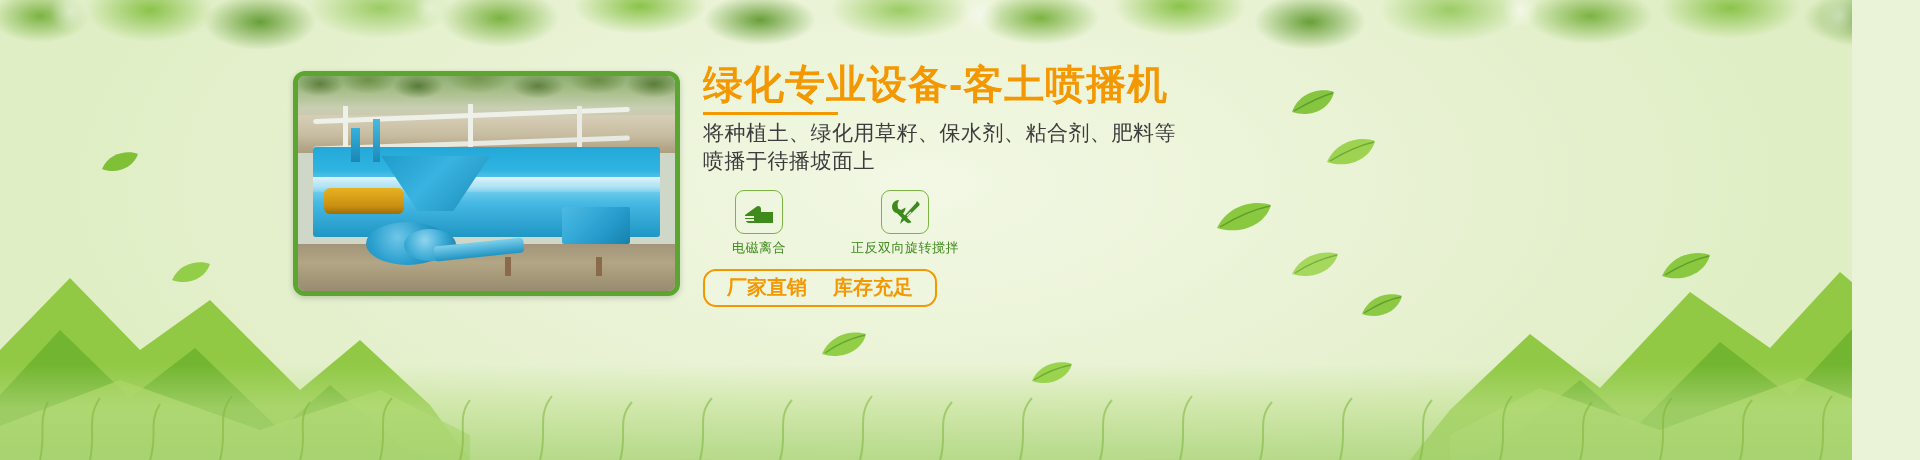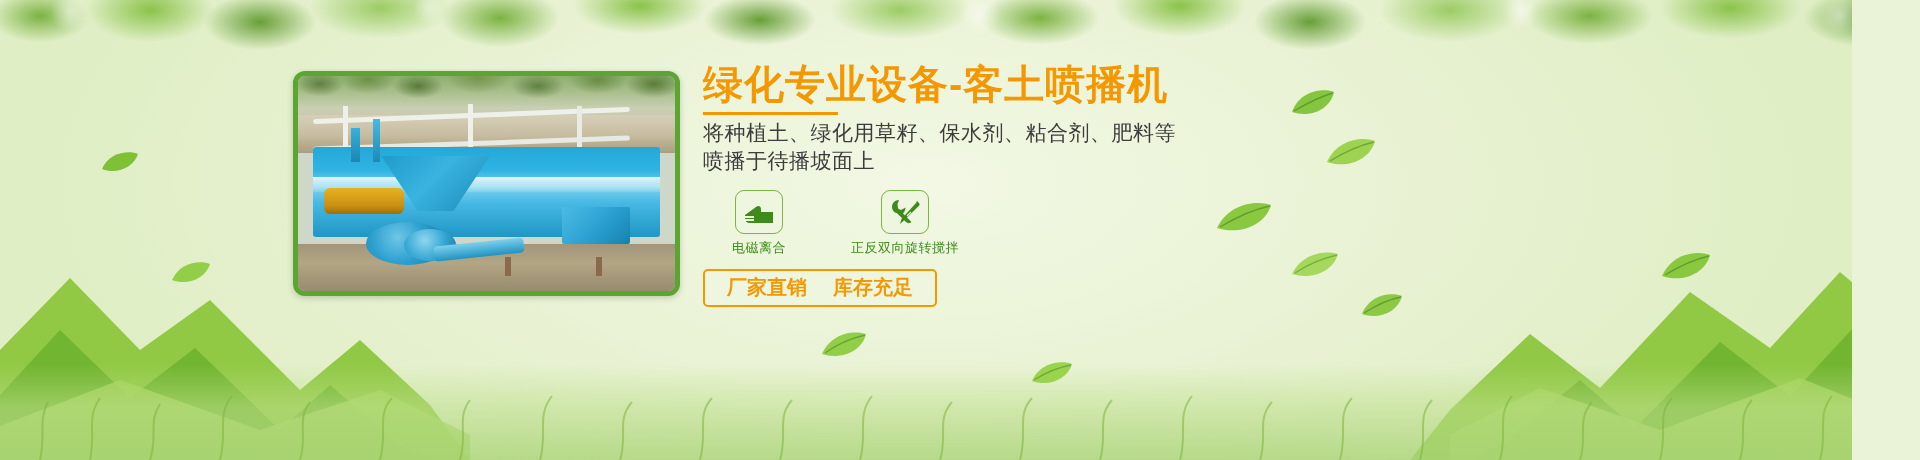--- a/index.html
+++ b/index.html
@@ -155,21 +155,21 @@
     border:1.5px solid #7cb342; border-radius:9px;
     background:#eef6e0;
     display:flex; align-items:center; justify-content:center;
   }
   .feature-icon svg { display:block; }
   .feature-label { font-size:13px; color:#3f8a1c; white-space:nowrap; letter-spacing:.5px; }
 
   
   .cta {
     margin-top:12px; display:inline-flex; align-items:stretch;
-    border:2px solid #f39800; border-radius:5px; overflow:hidden;
+    border:2px solid #f39800; border-radius:13px; overflow:hidden;
     background:#eef6e0;
   }
   .cta-slogan {
     display:flex; align-items:center; gap:26px;
     padding:0 22px; height:34px;
     font-size:20px; font-weight:bold; color:#f39800; white-space:nowrap;
   }
   .cta-button {
     display:flex; align-items:center; justify-content:center;
     background:#f39800; color:#ffffff;

